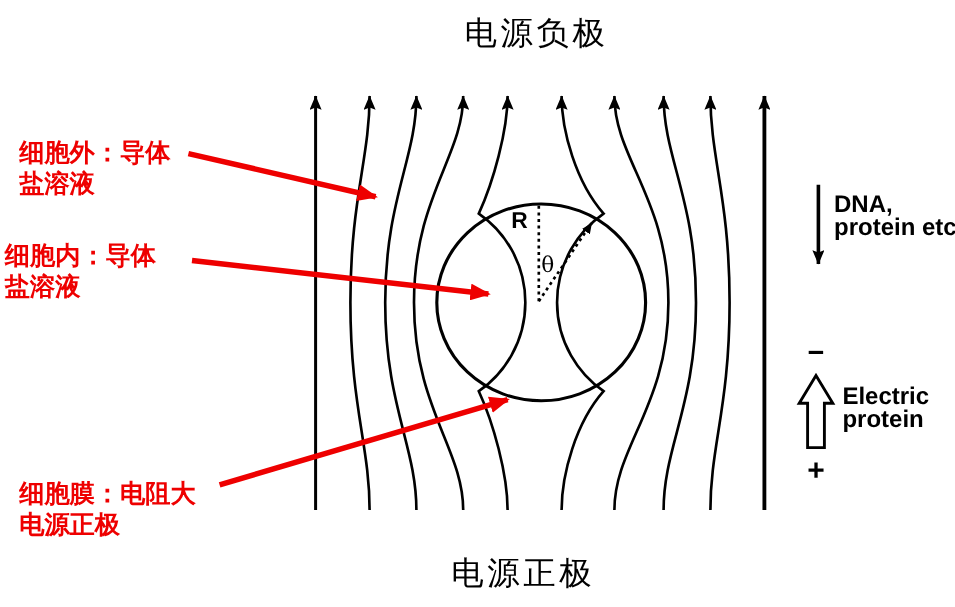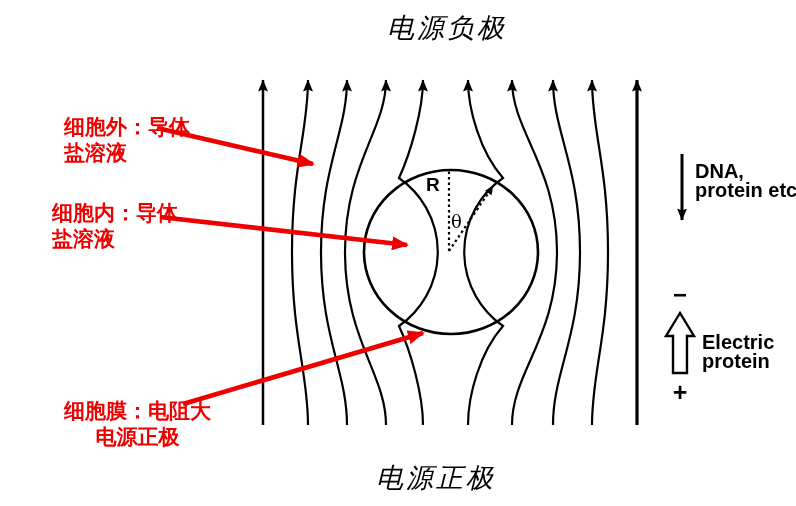--- a/index.html
+++ b/index.html
@@ -4,25 +4,25 @@
 <style>
   html,body{margin:0;padding:0;background:#fff;}
   .canvas{
     position:relative;width:796px;height:506px;background:#ffffff;
     font-family:"Liberation Sans",sans-serif;overflow:hidden;
   }
   .canvas svg{position:absolute;left:0;top:0;}
   .abs{position:absolute;white-space:nowrap;}
   .title{
     font-family:"DejaVu Serif","Liberation Serif",serif;
-    font-size:27px;color:#000;letter-spacing:3px;font-style:italic;
+    font-size:27px;color:#000;letter-spacing:3px;
   }
   .redlabel{
     font-family:"DejaVu Serif","Liberation Serif",serif;
-    font-weight:bold;font-size:21px;line-height:26px;color:var(--red,#ee0000);margin-left:48px;
+    font-weight:bold;font-size:21px;line-height:26px;color:var(--red,#ee0000);
   }
   .eng{
     font-weight:bold;font-size:20px;line-height:19px;color:#000;
     font-family:"Liberation Sans",sans-serif;
   }
   .sym{font-weight:bold;color:#000;font-family:"Liberation Sans",sans-serif;}
   .r-label{font-size:19px;font-weight:bold;color:#000;font-family:"Liberation Sans",sans-serif;}
   .theta-label{font-size:18px;color:#000;font-family:"DejaVu Serif",serif;}
   .fl{fill:none;stroke:#000;stroke-width:2.2;}
   .fl-edge{fill:none;stroke:#000;}
@@ -80,32 +80,32 @@
   <div class="abs title" style="left:376px;top:460px;">电源正极</div>
 
   <div class="abs redlabel" style="left:16px;top:114px;">
     <div>细胞外：导体</div>
     <div>盐溶液</div>
   </div>
   <div class="abs redlabel" style="left:4px;top:200px;">
     <div>细胞内：导体</div>
     <div>盐溶液</div>
   </div>
-  <div class="abs redlabel" style="left:16px;top:398px;text-align:center;">
+  <div class="abs redlabel" style="left:16px;top:398px;">
     <div>细胞膜：电阻大</div>
     <div>电源正极</div>
   </div>
 
   <div class="abs r-label" style="left:426px;top:174px;">R</div>
   <div class="abs theta-label" style="left:451px;top:211px;">θ</div>
 
   <div class="abs eng" style="left:695px;top:162px;">
     <div>DNA,</div>
     <div>protein etc</div>
   </div>
   <div class="abs sym" style="left:668px;top:281px;width:24px;text-align:center;font-size:24px;">−</div>
-  <div class="abs eng" style="left:702px;top:333px;">
+  <div class="abs eng" style="left:702px;top:322px;">
     <div>Electric</div>
     <div>protein</div>
   </div>
   <div class="abs sym" style="left:668px;top:378px;width:24px;text-align:center;font-size:25px;">+</div>
 
 </div>
 
 </body></html>

